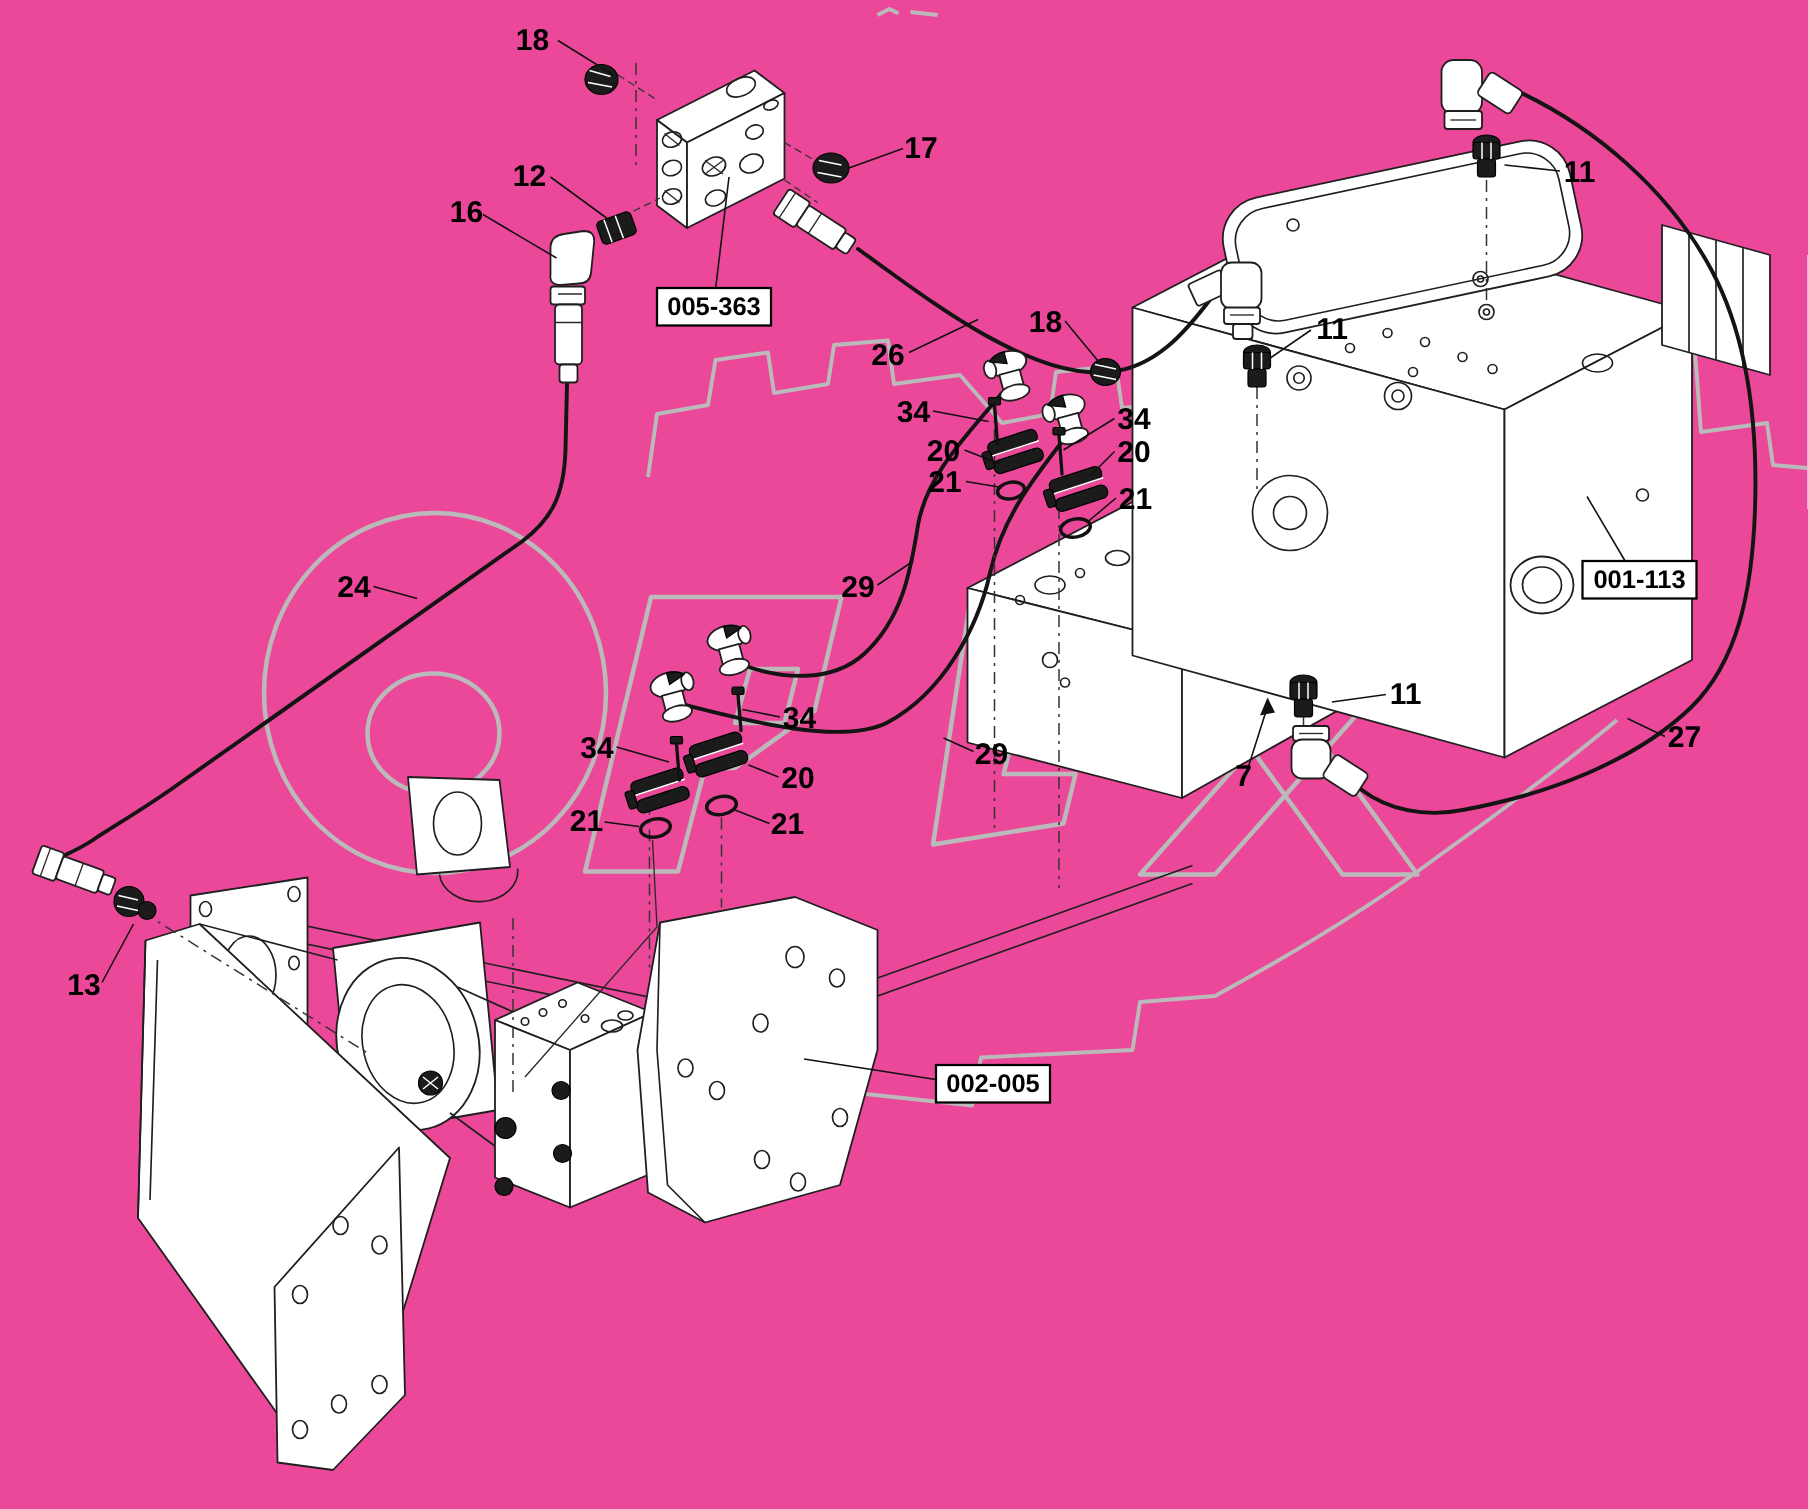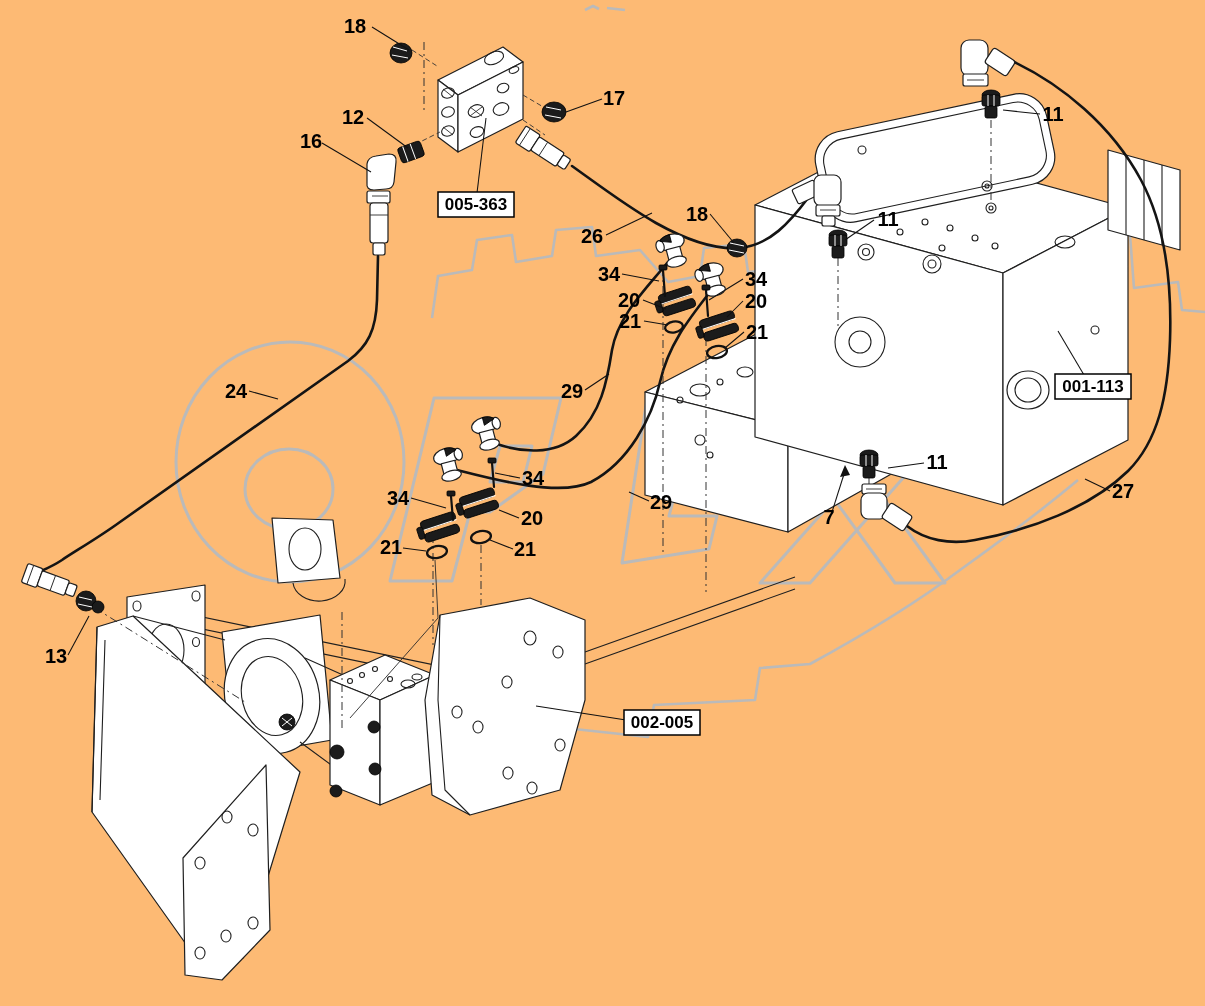--- a/index.html
+++ b/index.html
@@ -1,16 +1,16 @@
 <!DOCTYPE html>
 <html><head>
 <meta charset="utf-8">
 <style>
   html,body{margin:0;padding:0;background:#fff;}
-  .stage{width:1205px;height:1006px;position:relative;background:#fdba74;overflow:hidden;}
+  .stage{width:1205px;height:1006px;position:relative;background:#ec4899;overflow:hidden;}
   .ln  {fill:none;stroke:#1f1f1f;stroke-width:1.1;stroke-linejoin:round;}
   .lnw {fill:#ffffff;stroke:#1f1f1f;stroke-width:1.2;stroke-linejoin:round;}
   .lnt {fill:none;stroke:#2a2a2a;stroke-width:0.9;}
   .hose{fill:none;stroke:#141414;stroke-width:2.6;stroke-linecap:round;}
   .wm  {fill:none;stroke:#bababa;stroke-width:2.6;stroke-linejoin:round;}
   .wm2 {fill:none;stroke:#bababa;stroke-width:3;stroke-linejoin:round;}
   .dk  {fill:#1b1b1b;stroke:#000;stroke-width:0.8;}
   .wf  {fill:none;stroke:#ffffff;stroke-width:1;}
   .dash{fill:none;stroke:#333;stroke-width:1;stroke-dasharray:8 4 2 4;}
   .sdash{fill:none;stroke:#333;stroke-width:0.9;stroke-dasharray:5 3;}

